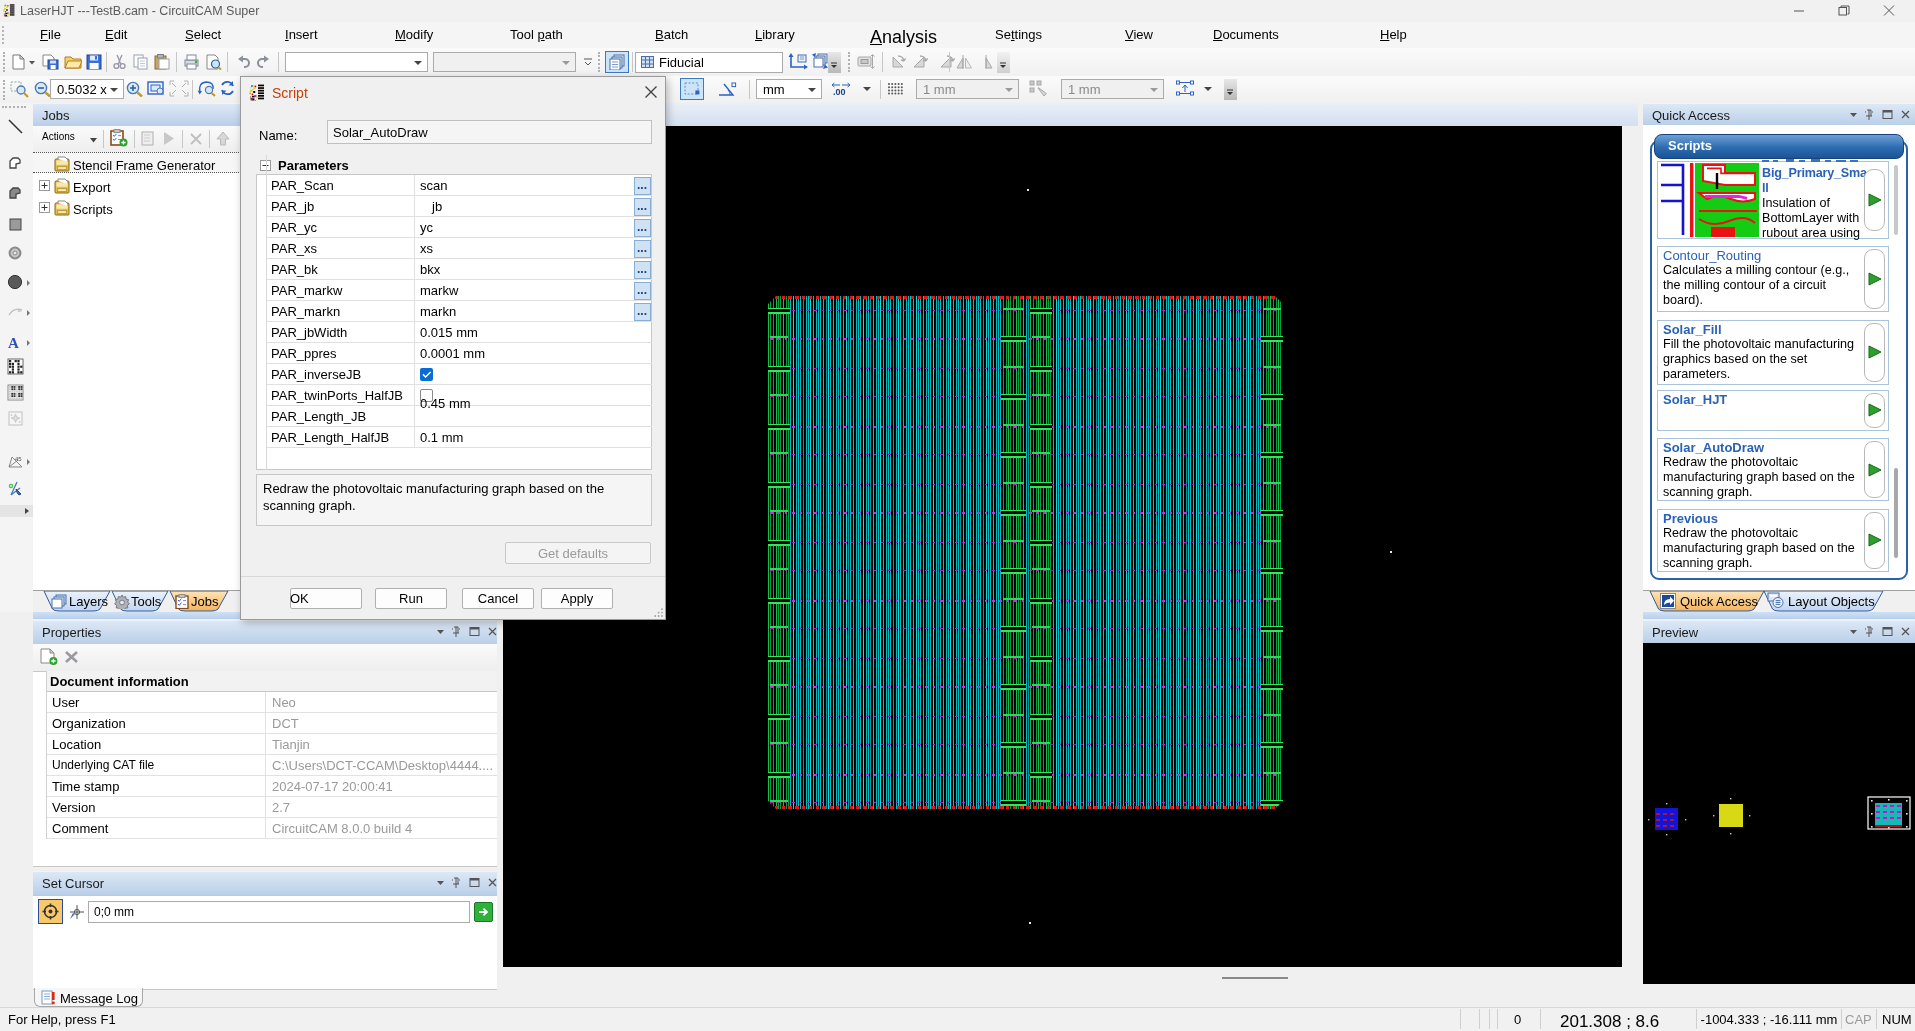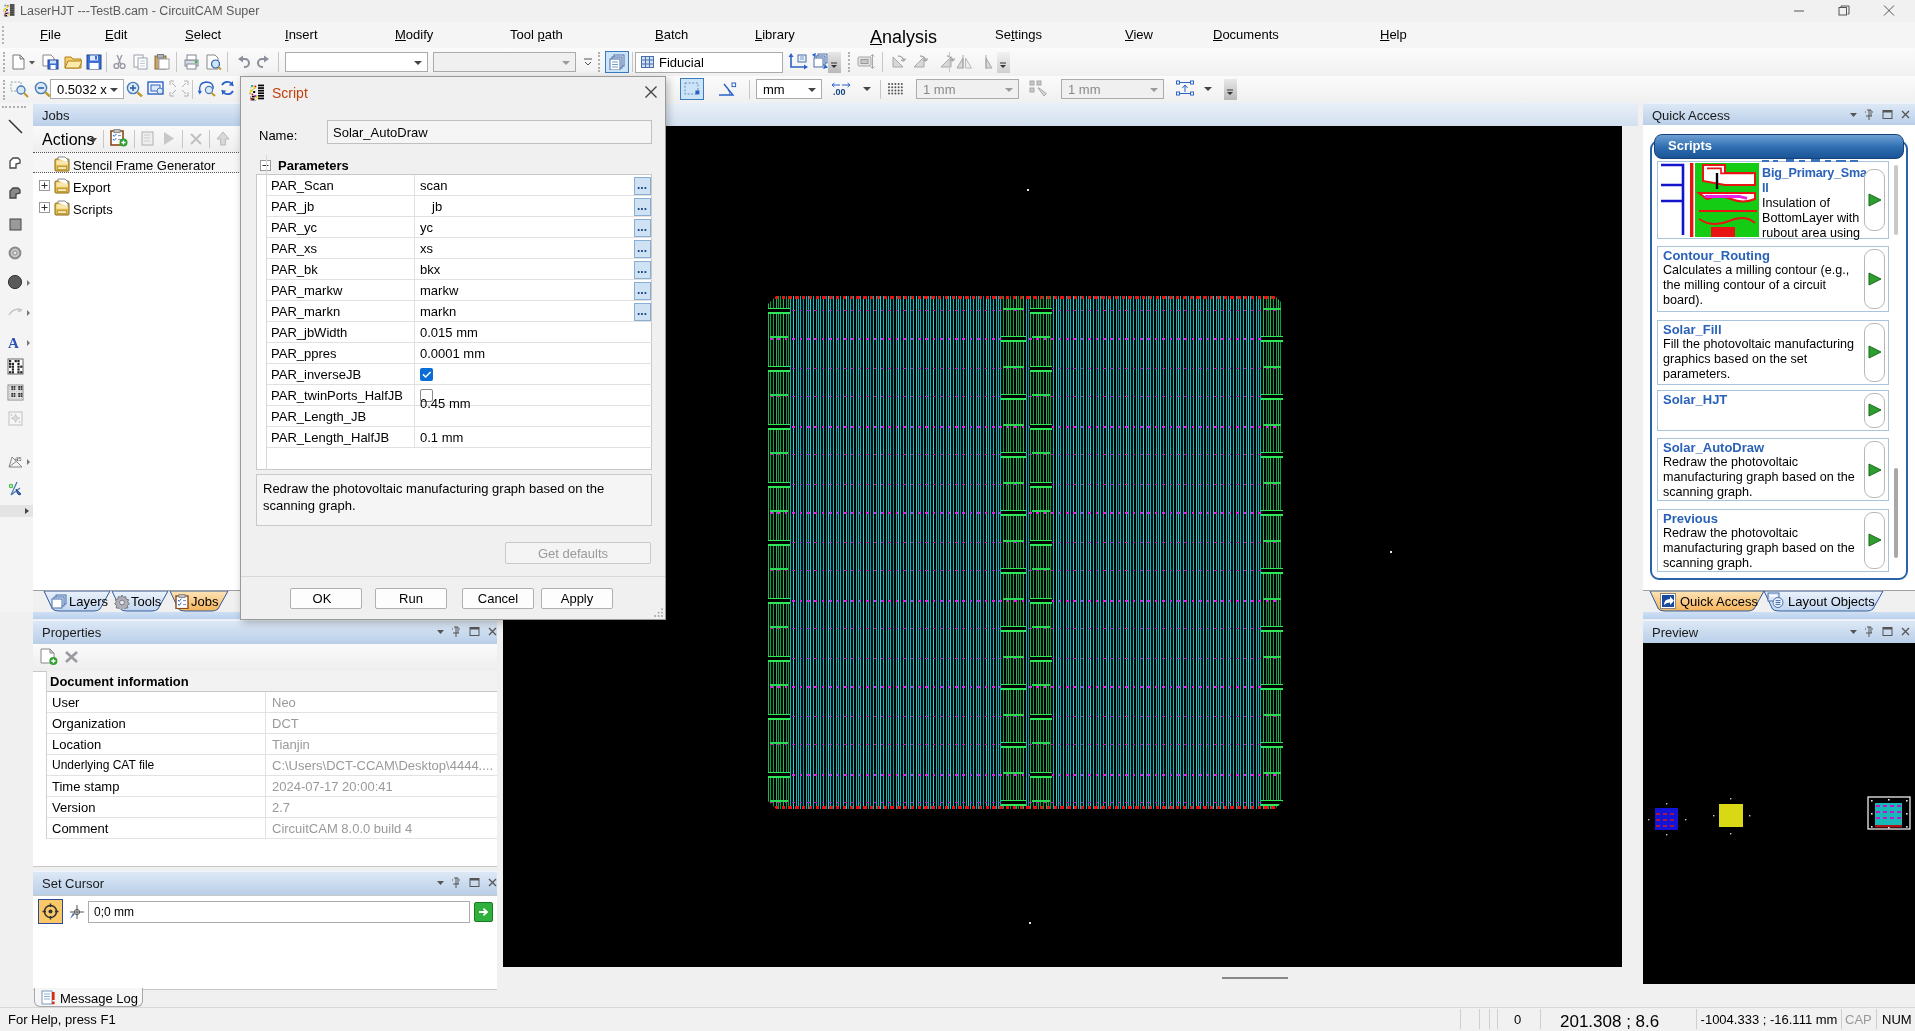--- a/index.html
+++ b/index.html
@@ -459,21 +459,21 @@
   </svg>
 <div class="a" style="left:0px;top:505px;width:33px;height:12px;background:#e4e4e4"></div>
 <svg class="a" style="left:24px;top:507px" width="6" height="8">
     <path d="M1 1 l4 3 l-4 3z" fill="#444"></path>
   </svg>
 <div class="a" style="left:33px;top:103px;width:464px;height:510px;background:#f0f0f0"></div>
 <div class="a phead" style="left:33px;top:103px;width:464px;height:23px">
     <div class="t">Jobs</div>
   </div>
 <div class="a" style="left:33px;top:126px;width:464px;height:27px;background:linear-gradient(#fafafa,#eee);border-bottom:1px solid #ddd"></div>
-<div class="a" style="left:42px;top:131px;font-size:16px">Actions</div>
+<div class="a" style="left:42px;top:131px;font-size:10px">Actions</div>
 <svg class="a" style="left:90px;top:138px" width="8" height="5">
     <path d="M0 0 L7 0 L3.5 4.5Z" fill="#444"></path>
   </svg>
 <div class="a" style="left:103px;top:130px;width:1px;height:18px;background:#c7c7c7"></div>
 <svg class="a" style="left:110px;top:129px" width="18" height="18" viewBox="0 0 18 18">
     <rect x="1" y="2" width="12" height="14" fill="#fff" stroke="#8a4a1a" stroke-width="1.6"></rect>
     <rect x="4" y="0.6" width="6" height="3" fill="#c8c8c8" stroke="#888"></rect>
     <g stroke="#2a62c8">
       <path d="M3 6 l1.2 1.4 L6.4 5" fill="none"></path>
       <path d="M3 10 l1.2 1.4 L6.4 9" fill="none"></path>
@@ -1122,21 +1122,21 @@
       <rect x="88" y="1" width="8" height="2"></rect>
     </g>
   </svg>
 <div class="a" style="left:1762px;top:166px;font-size:12.6px;font-weight:bold;color:#2a62b8;line-height:15px;letter-spacing:-0.2px">Big_Primary_Sma<br>ll</div>
 <div class="a" style="left:1762px;top:196px;font-size:12.6px;line-height:15px;width:106px">Insulation of BottomLayer with rubout area using</div>
 <div class="a" style="left:1864px;top:169px;width:21px;height:62px;background:#fff;border:1px solid #b8b8b8;border-radius:9px"></div>
 <svg class="a" style="left:1867px;top:192px" width="16" height="16">
     <path d="M2 2 L14 8 L2 14Z" fill="#2e9e2e" stroke="#1a6a1a"></path>
   </svg>
 <div class="a" style="left:1657px;top:246px;width:232px;height:66px;background:#fff;border:1px solid #aac4de"></div>
-<div class="a" style="left:1663px;top:248px;font-size:13px;font-weight:bold;color:#2a62b8">Contour_Routing</div>
+<div class="a" style="left:1663px;top:248px;font-size:13px;font-weight:normal;color:#2a62b8">Contour_Routing</div>
 <div class="a" style="left:1663px;top:263px;font-size:12.6px;line-height:15.2px;width:200px">Calculates a milling contour (e.g., the milling contour of a circuit board).</div>
 <div class="a" style="left:1864px;top:249px;width:21px;height:60px;background:#fff;border:1px solid #b8b8b8;border-radius:9px"></div>
 <svg class="a" style="left:1867px;top:271px" width="16" height="16">
     <path d="M2 2 L14 8 L2 14Z" fill="#2e9e2e" stroke="#1a6a1a"></path>
   </svg>
 <div class="a" style="left:1657px;top:320px;width:232px;height:65px;background:#fff;border:1px solid #aac4de"></div>
 <div class="a" style="left:1663px;top:322px;font-size:13px;font-weight:bold;color:#2a62b8">Solar_Fill</div>
 <div class="a" style="left:1663px;top:337px;font-size:12.6px;line-height:15.2px;width:200px">Fill the photovoltaic manufacturing graphics based on the set parameters.</div>
 <div class="a" style="left:1864px;top:323px;width:21px;height:59px;background:#fff;border:1px solid #b8b8b8;border-radius:9px"></div>
 <svg class="a" style="left:1867px;top:344px" width="16" height="16">
@@ -1366,21 +1366,21 @@
 <div class="a" style="left:414px;top:427px;width:1px;height:21px;background:#e0e0e0"></div>
 <div class="a" style="left:271px;top:430px;font-size:13px">PAR_Length_HalfJB</div>
 <div class="a" style="left:420px;top:430px;font-size:13px">0.1 mm</div>
 <div class="a" style="left:266px;top:155px;width:1px;height:315px;background:#d8d8d8"></div>
 <div class="a" style="left:256px;top:474px;width:396px;height:52px;background:#f5f5f5;border:1px solid #c8c8c8"></div>
 <div class="a" style="left:263px;top:480px;width:380px;font-size:13px;line-height:17px">Redraw the photovoltaic manufacturing graph based on the scanning graph.</div>
 <div class="a" style="left:505px;top:542px;width:146px;height:22px;background:#f4f4f4;border:1px solid #c8c8c8;border-radius:2px"></div>
 <div class="a" style="left:505px;top:546px;width:136px;text-align:center;font-size:13px;color:#9a9a9a">Get defaults</div>
 <div class="a" style="left:241px;top:576px;width:424px;height:1px;background:#d8d8d8"></div>
 <div class="a" style="left:290px;top:588px;width:72px;height:21px;background:#fdfdfd;border:1px solid #b0b0b0;border-radius:2px"></div>
-<div class="a" style="left:290px;top:591px;width:64px;text-align:center;font-size:13px">OK</div>
+<div class="a" style="left:290px;top:591px;width:64px;font-size:13px">OK</div>
 <div class="a" style="left:375px;top:588px;width:72px;height:21px;background:#fdfdfd;border:1px solid #b0b0b0;border-radius:2px"></div>
 <div class="a" style="left:375px;top:591px;width:72px;text-align:center;font-size:13px">Run</div>
 <div class="a" style="left:462px;top:588px;width:72px;height:21px;background:#fdfdfd;border:1px solid #b0b0b0;border-radius:2px"></div>
 <div class="a" style="left:462px;top:591px;width:72px;text-align:center;font-size:13px">Cancel</div>
 <div class="a" style="left:541px;top:588px;width:72px;height:21px;background:#fdfdfd;border:1px solid #b0b0b0;border-radius:2px"></div>
 <div class="a" style="left:541px;top:591px;width:72px;text-align:center;font-size:13px">Apply</div>
 <svg class="a" style="left:652px;top:606px" width="12" height="12" viewBox="0 0 12 12">
     <circle cx="10.0" cy="10.0" r="0.9" fill="#a0a0a0"></circle>
     <circle cx="10.0" cy="6.6" r="0.9" fill="#a0a0a0"></circle>
     <circle cx="10.0" cy="3.2" r="0.9" fill="#a0a0a0"></circle>

